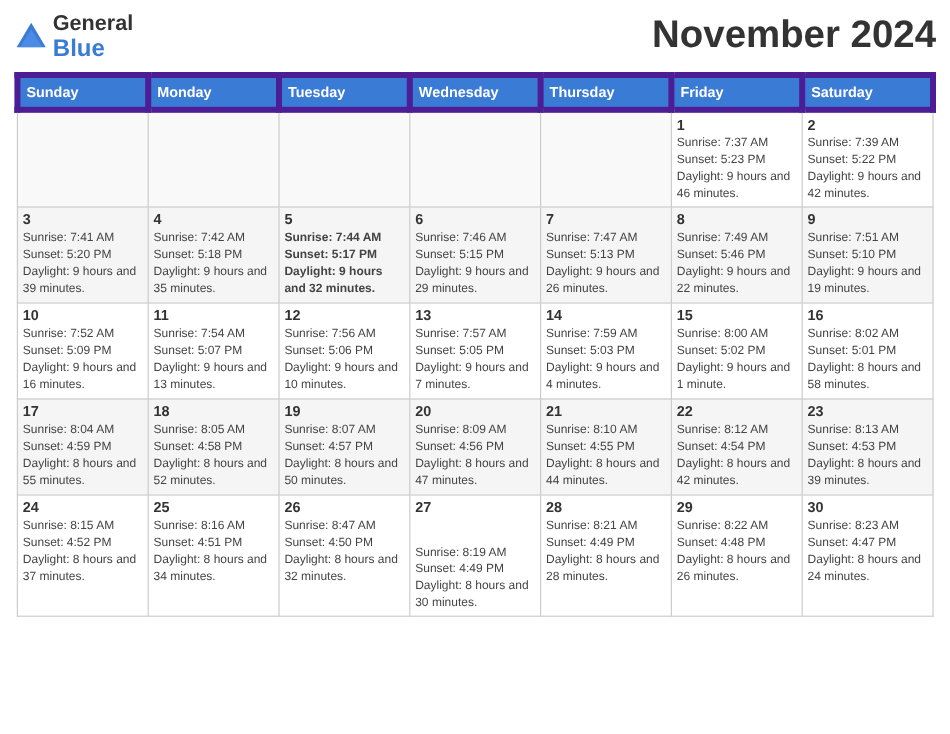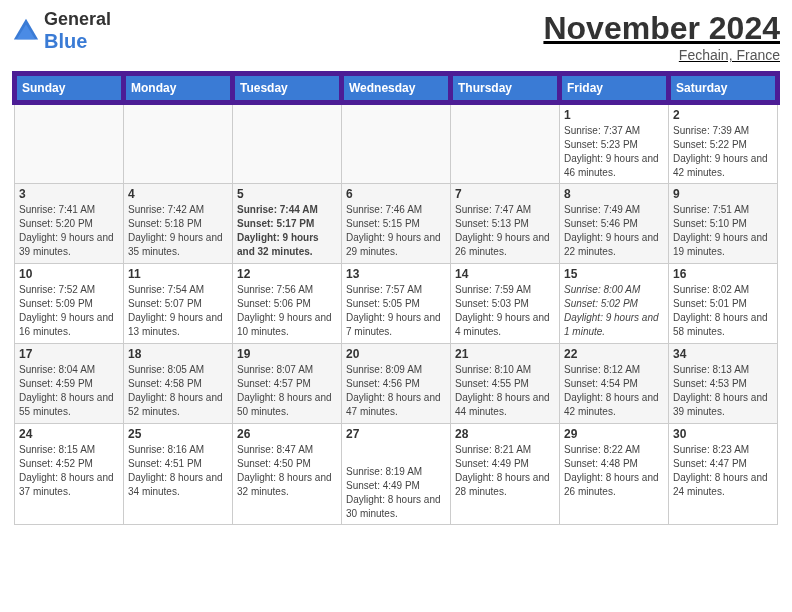--- a/index.html
+++ b/index.html
@@ -38,22 +38,20 @@
       font-size: 20px;
       font-weight: bold;
       color: #3a7bd5;
     }
     .logo-icon {
       width: 28px;
       height: 28px;
       margin-right: 4px;
     }
     .title-block {
-      text-align: right;
-      text-decoration: underline;
     }
     .month-title {
       font-size: 32px;
       font-weight: bold;
       color: #333;
     }
     .location {
       font-size: 14px;
       color: #555;
     }
@@ -106,21 +104,20 @@
         <polygon points="15,2 28,24 2,24" fill="#3a7bd5"></polygon>
         <polygon points="15,8 25,24 5,24" fill="#5a9bf5" opacity="0.5"></polygon>
       </svg>
       <div class="logo-text">
         <span class="logo-general">General</span>
         <span class="logo-blue">Blue</span>
       </div>
     </div>
     <div class="title-block">
       <div class="month-title">November 2024</div>
-      <div class="location">Fechain, France</div>
     </div>
   </div>
 
   <table class="calendar">
     <thead>
       <tr>
       <th>Sunday</th>
           <th>Monday</th>
           <th>Tuesday</th>
           <th>Wednesday</th>
@@ -219,21 +216,21 @@
 Daylight: 9 hours and 7 minutes.</div>
           </td>
           <td>
             <div class="day-number">14</div>
             <div class="day-info" style="white-space: pre-line;">Sunrise: 7:59 AM
 Sunset: 5:03 PM
 Daylight: 9 hours and 4 minutes.</div>
           </td>
           <td>
             <div class="day-number">15</div>
-            <div class="day-info" style="white-space: pre-line; font-style: italic;">Sunrise: 8:00 AM
+            <div class="day-info" style="white-space: pre-line;">Sunrise: 8:00 AM
 Sunset: 5:02 PM
 Daylight: 9 hours and 1 minute.</div>
           </td>
           <td>
             <div class="day-number">16</div>
             <div class="day-info" style="white-space: pre-line;">Sunrise: 8:02 AM
 Sunset: 5:01 PM
 Daylight: 8 hours and 58 minutes.</div>
           </td>
         </tr>
@@ -268,21 +265,21 @@
 Sunset: 4:55 PM
 Daylight: 8 hours and 44 minutes.</div>
           </td>
           <td style="background: rgb(245, 245, 245);">
             <div class="day-number">22</div>
             <div class="day-info" style="white-space: pre-line;">Sunrise: 8:12 AM
 Sunset: 4:54 PM
 Daylight: 8 hours and 42 minutes.</div>
           </td>
           <td style="background: rgb(245, 245, 245);">
-            <div class="day-number">34</div>
+            <div class="day-number">23</div>
             <div class="day-info" style="white-space: pre-line;">Sunrise: 8:13 AM
 Sunset: 4:53 PM
 Daylight: 8 hours and 39 minutes.</div>
           </td>
         </tr>
         <tr>
           <td>
             <div class="day-number">24</div>
             <div class="day-info" style="white-space: pre-line;">Sunrise: 8:15 AM
 Sunset: 4:52 PM

